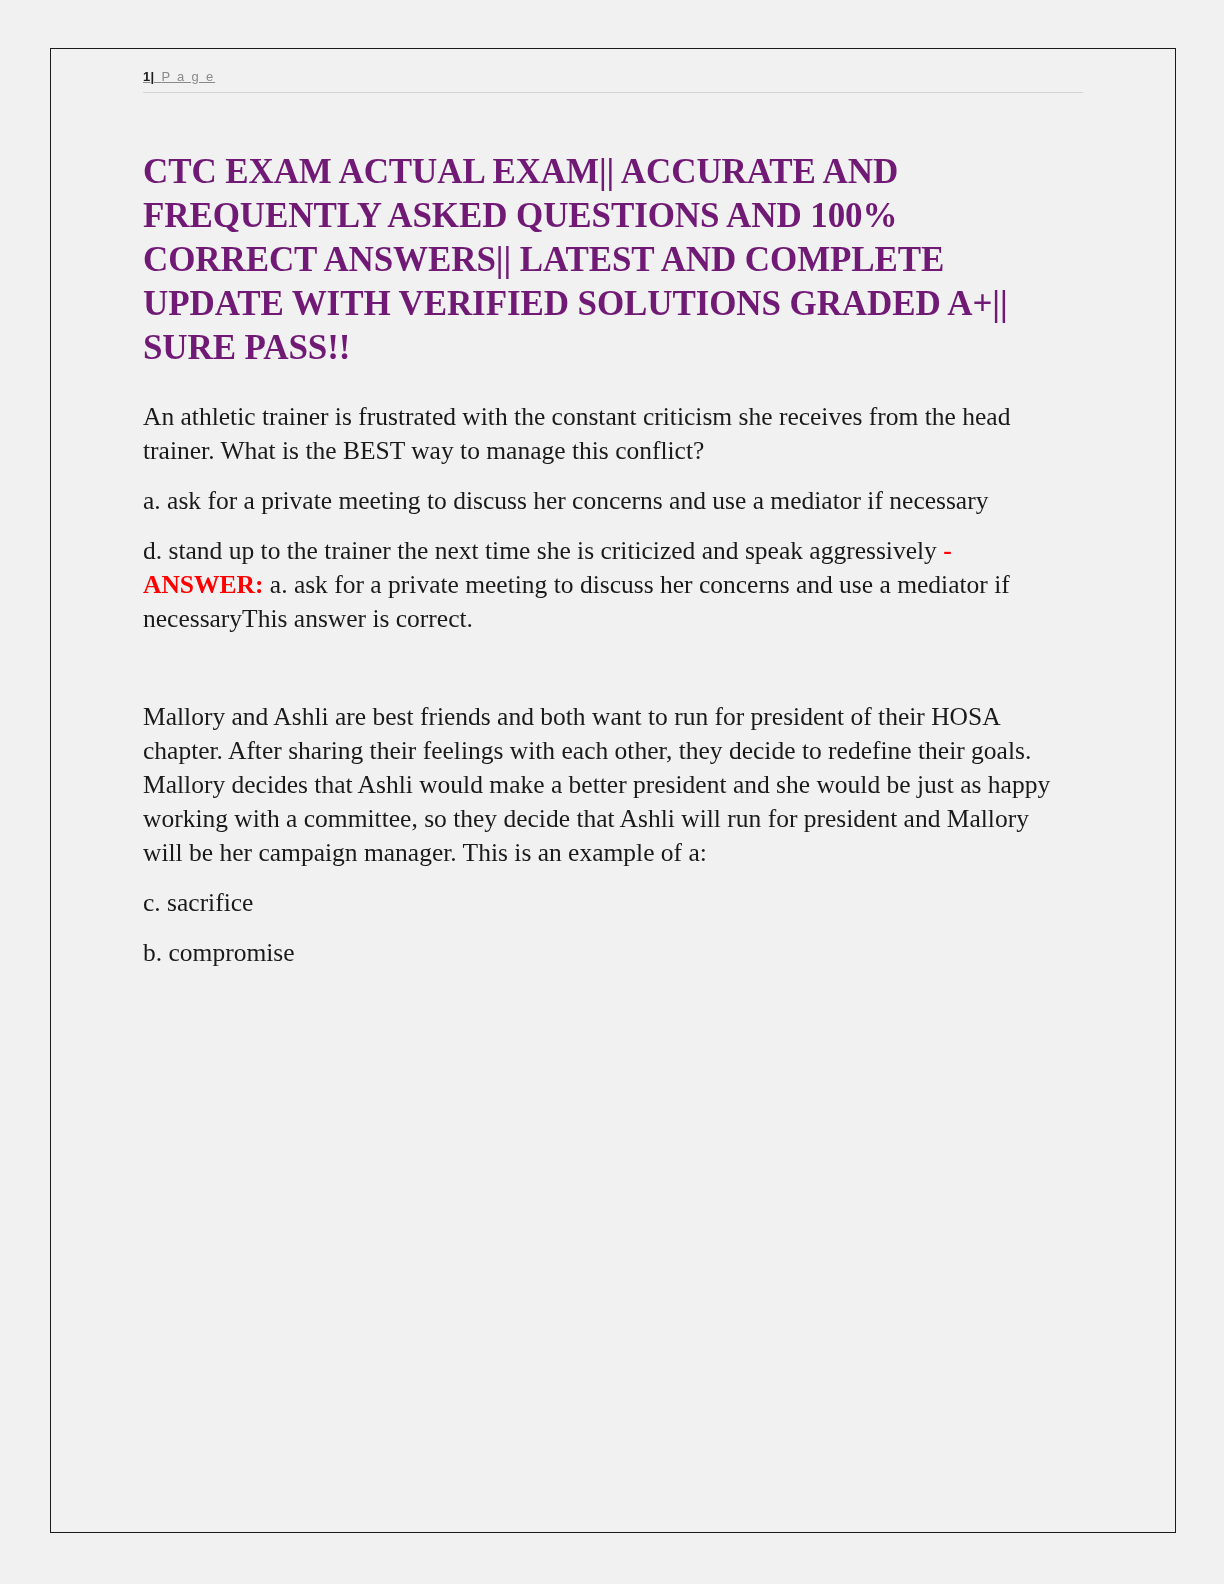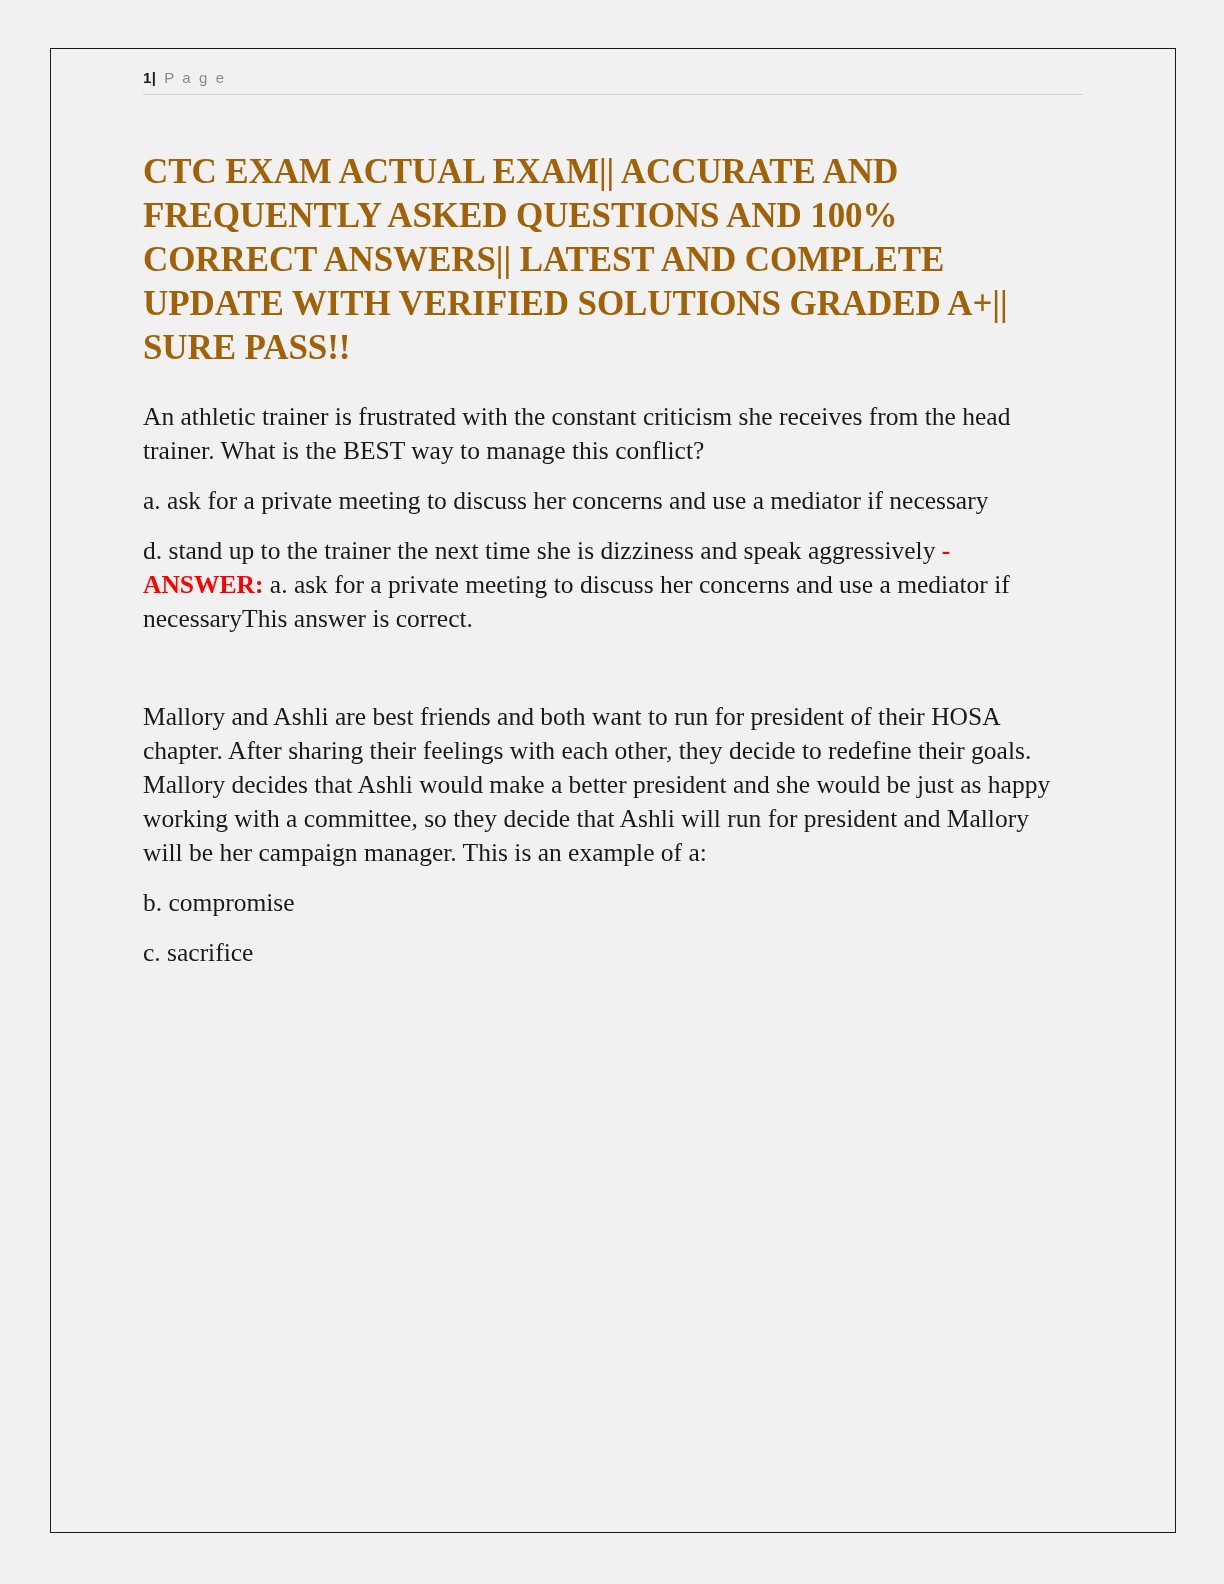--- a/index.html
+++ b/index.html
@@ -32,25 +32,26 @@
     top: 21px;
     width: 942px;
   }
 
   
   .doc-header {
     height: 44px;
   }
   .header-text {
     font-family: "Liberation Sans", "DejaVu Sans", sans-serif;
-    font-size: 15px;
+    font-size: 13px;
     color: #8a8a8a;
     letter-spacing: 0.14em;
     line-height: 1;
     white-space: pre;
+    text-decoration: underline;
   }
   .header-text .pg-num {
     color: #1c1c1c;
     font-weight: bold;
     letter-spacing: 0.02em;
   }
   .header-text .pg-bar {
     color: #1c1c1c;
     font-weight: bold;
   }
@@ -63,21 +64,21 @@
 
   
   .doc-title {
     margin: 0;
     padding: 0;
     margin-top: 36px;
     font-family: "Liberation Serif", "DejaVu Serif", serif;
     font-weight: bold;
     font-size: 35px;
     line-height: 44px;
-    color: #a16207;
+    color: #701a75;
     letter-spacing: -0.1px;
     width: 905px;
   }
 
   
   .q-block {
     margin-top: 30px;
   }
   .para {
     margin: 0 0 0 0;
@@ -109,26 +110,26 @@
     <div class="doc-header">
       <div class="header-text"><span class="pg-num">1</span><span class="pg-bar">|</span> <span>P a g e</span></div>
       <div class="header-rule"></div>
     </div>
 
     <h1 class="doc-title">CTC EXAM ACTUAL EXAM|| ACCURATE AND FREQUENTLY ASKED QUESTIONS AND 100% CORRECT ANSWERS|| LATEST AND COMPLETE UPDATE WITH VERIFIED SOLUTIONS GRADED A+|| SURE PASS!!</h1>
 
     <div class="q-block">
       <p class="para stem">An athletic trainer is frustrated with the constant criticism she receives from the head trainer. What is the BEST way to manage this conflict?</p>
       <p class="para">a. ask for a private meeting to discuss her concerns and use a mediator if necessary</p>
-      <p class="para"><span>d. stand up to the trainer the next time she is dizziness and speak aggressively </span><span class="ans-key">- ANSWER:</span><span> a. ask for a private meeting to discuss her concerns and use a mediator if necessaryThis answer is correct.</span></p>
+      <p class="para"><span>d. stand up to the trainer the next time she is criticized and speak aggressively </span><span class="ans-key">- ANSWER:</span><span> a. ask for a private meeting to discuss her concerns and use a mediator if necessaryThis answer is correct.</span></p>
       <div class="spacer-para"></div>
     </div>
 
     <div class="q-block">
       <p class="para stem">Mallory and Ashli are best friends and both want to run for president of their HOSA chapter. After sharing their feelings with each other, they decide to redefine their goals. Mallory decides that Ashli would make a better president and she would be just as happy working with a committee, so they decide that Ashli will run for president and Mallory will be her campaign manager. This is an example of a:</p>
+      <p class="para">c. sacrifice</p>
       <p class="para">b. compromise</p>
-      <p class="para">c. sacrifice</p>
       <div class="spacer-para"></div>
     </div>
 
 
   </div>
 </div>
 
 </body></html>

